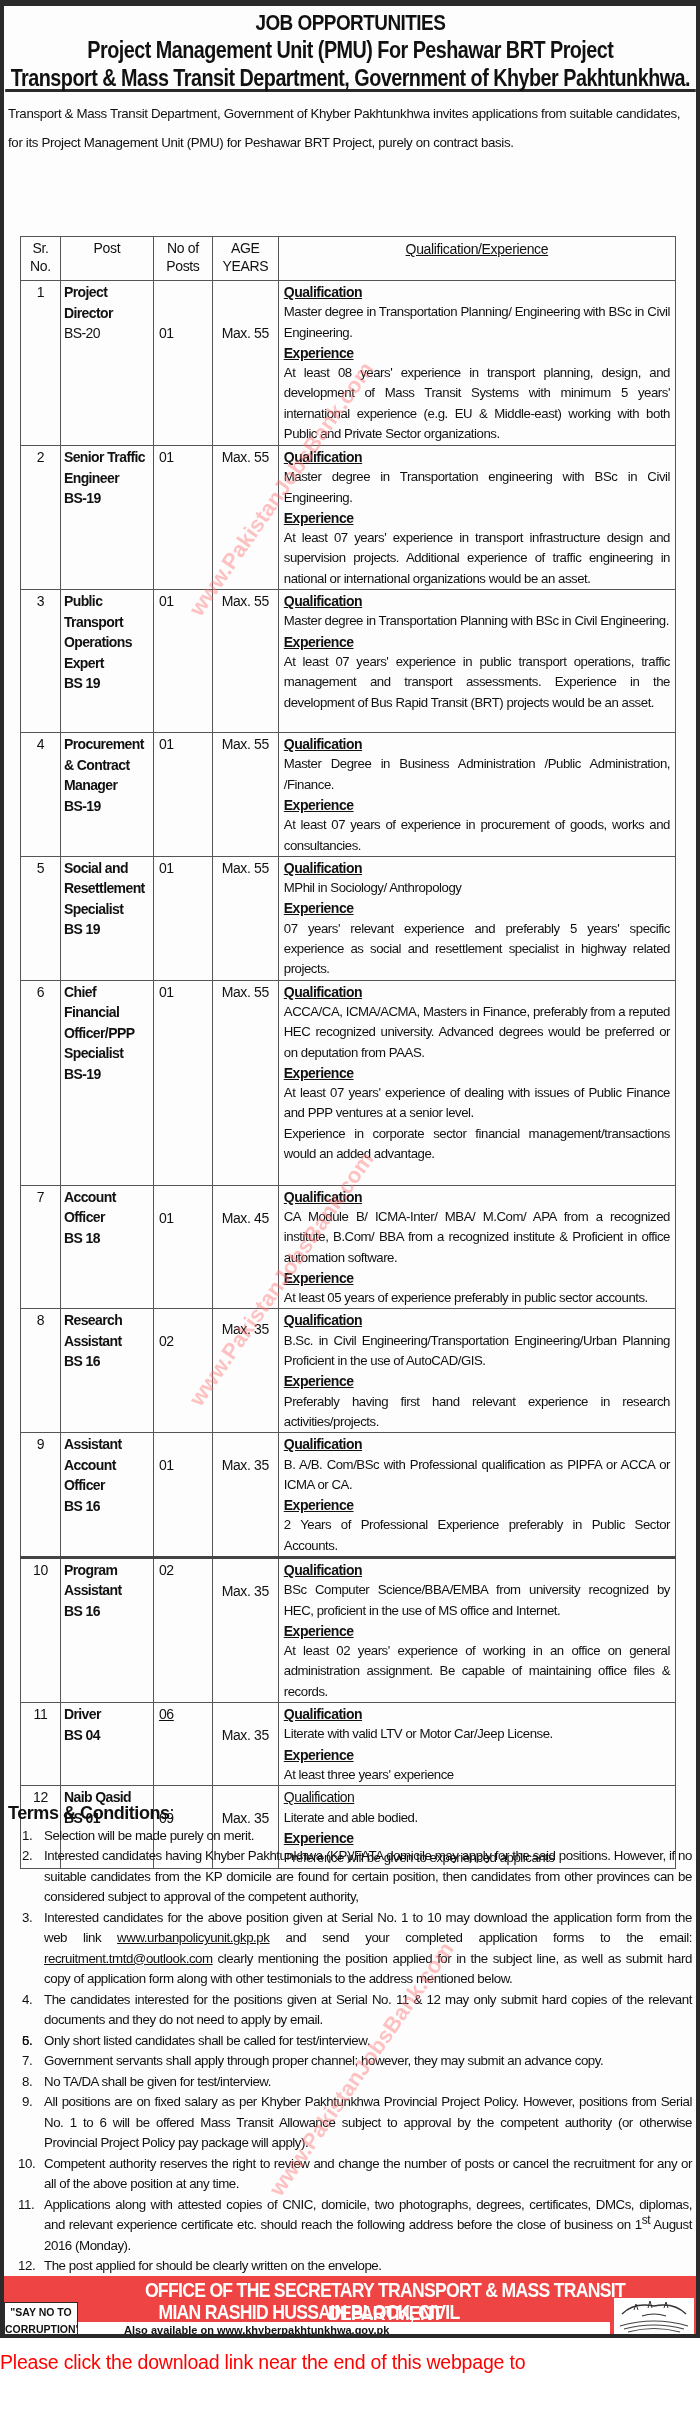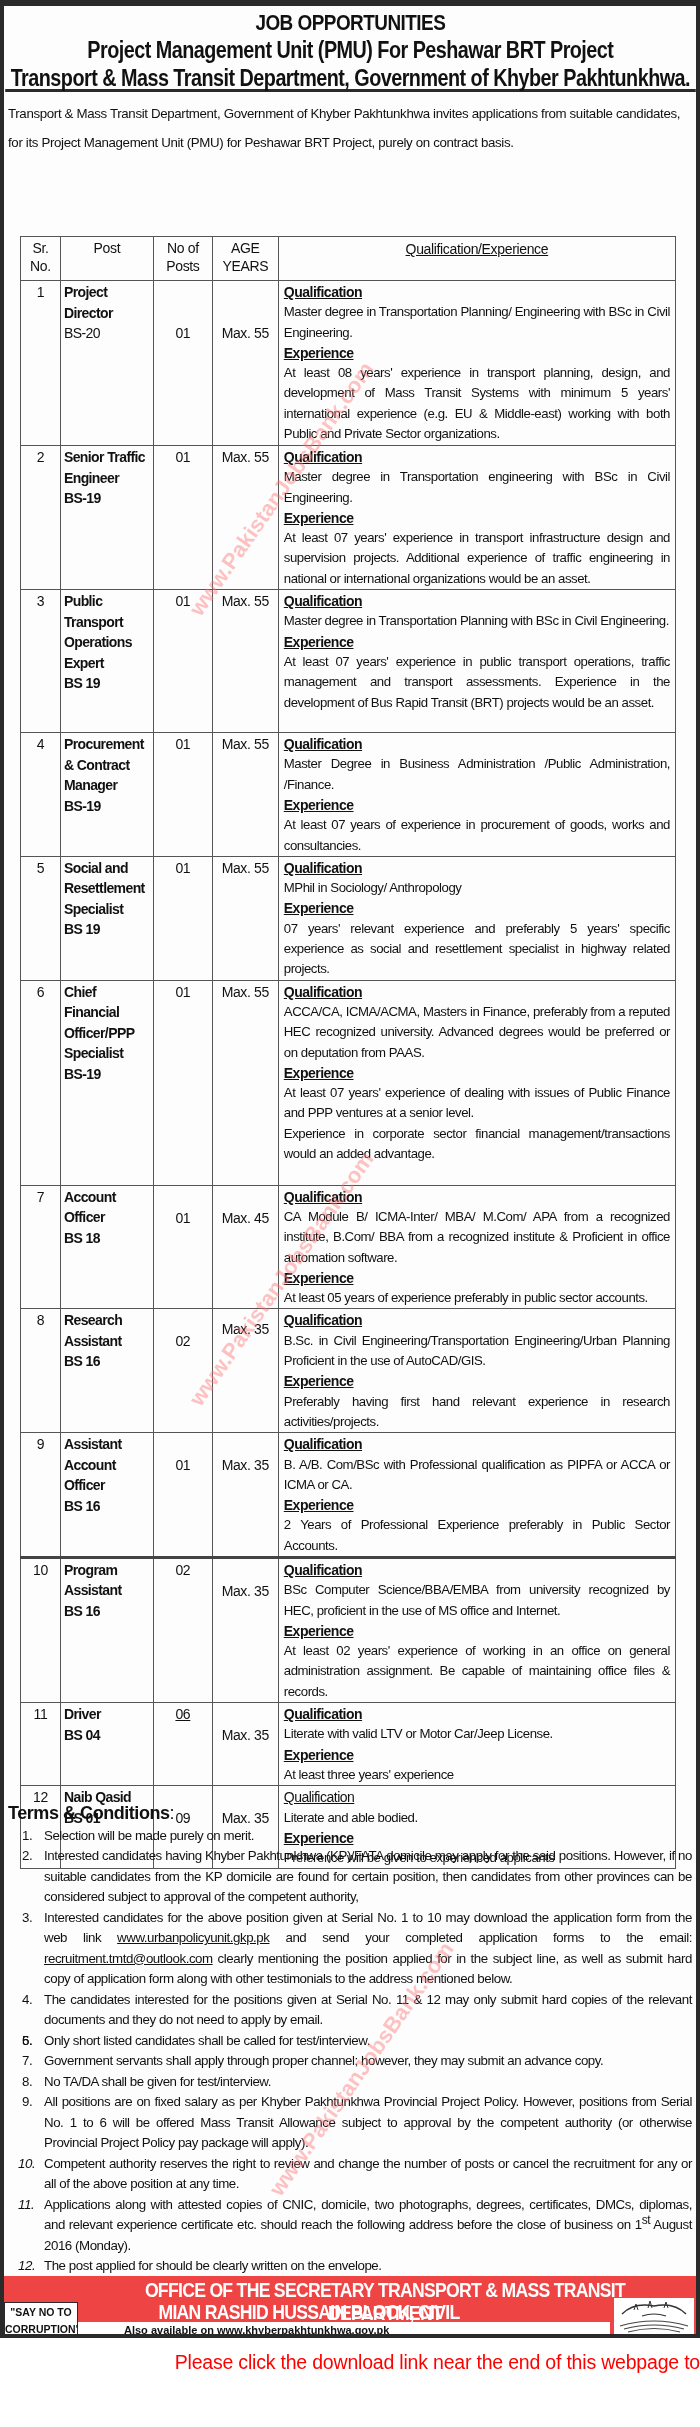--- a/index.html
+++ b/index.html
@@ -60,21 +60,21 @@
     font-weight: normal;
     font-size: 14px;
     line-height: 18px;
     padding: 2px 2px 0;
     text-align: center;
     height: 44px;
   }
   .jobs-table th.qual-head { text-decoration: underline; vertical-align: top; padding-top: 3px; }
   .c-sr   { width: 40px; text-align: center; }
   .c-post { width: 93px; }
-  .c-no   { width: 59px; text-align: center; }
+  .c-no   { width: 59px; }
   .c-age  { width: 66px; text-align: center; }
   .c-qual { width: 398px; }
 
   .jobs-table td { line-height: 20px; padding: 1px 5px 0 5px; }
   .jobs-table td.c-post { font-weight: bold; padding-left: 3px; font-size: 14px; line-height: 20.5px; letter-spacing: -0.6px; }
   .jobs-table td.c-post .grade-normal { font-weight: normal; }
   .jobs-table td.c-sr, .jobs-table td.c-no, .jobs-table td.c-age { font-size: 14px; line-height: 20px; }
   .jobs-table td.c-qual { text-align: justify; font-size: 13.2px; line-height: 20.3px; letter-spacing: -0.45px; }
   .q-label { font-weight: bold; text-decoration: underline; display: block; font-size: 14px; letter-spacing: -0.5px; }
   .q-label.plain { font-weight: normal; }
@@ -90,21 +90,21 @@
     width: 684px;
     font-size: 13.3px;
     letter-spacing: -0.45px;
     line-height: 20.5px;
   }
   .terms-title { font-weight: bold; font-size: 18px; margin-bottom: 2px; }
   .terms-title span.colon { font-weight: normal; }
   .terms ol { list-style: none; }
   .terms li { position: relative; padding-left: 36px; text-align: justify; }
   .terms li .num { position: absolute; left: 14px; top: 0; width: 22px; }
-  .terms li.two .num { left: 18px; width: 22px; font-style: italic; }
+  .terms li.two .num { left: 18px; width: 22px; }
   .terms .link { text-decoration: underline; }
   sup { font-size: 12px; line-height: 0; }
 
   
   .footer-banner {
     position: absolute;
     left: 0; right: 0;
     top: 2270px;
     height: 62px;
     background: #ef4444;
@@ -140,21 +140,21 @@
   .logo {
     position: absolute; right: 2px; top: 22px; width: 80px; height: 40px;
     background: #fff;
   }
 
   
   .download-note {
     position: absolute;
     left: 0; right: 0;
     top: 2350px;
-    text-align: right;
+    text-align: left;
     color: #ff0000;
     font-size: 19.5px;
     line-height: 25px;
     letter-spacing: -0.2px;
   }
 
   
   .watermark {
     position: absolute;
     color: rgba(255, 120, 120, 0.45);

